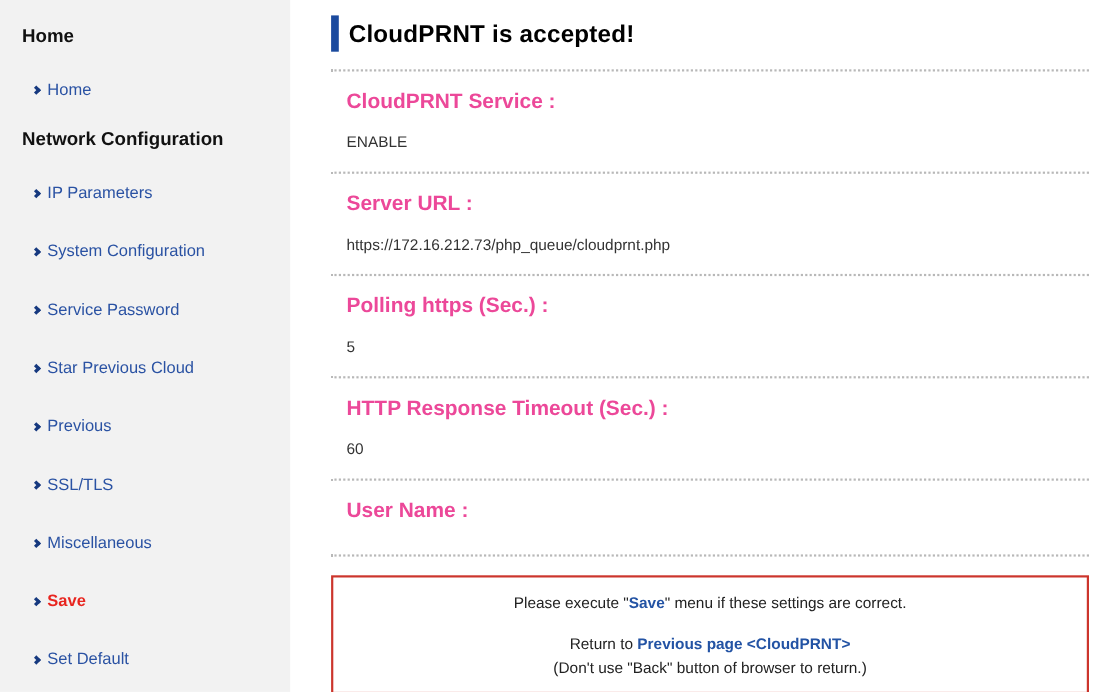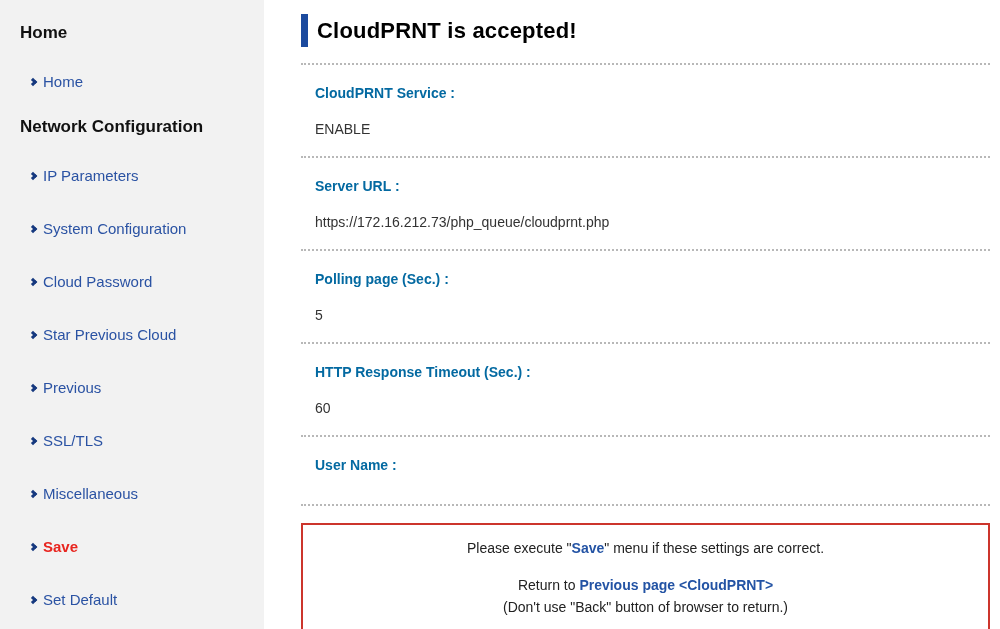--- a/index.html
+++ b/index.html
@@ -77,23 +77,23 @@
     letter-spacing: 0.2px;
   }
   .dotsep {
     border: none;
     border-top: 2px dotted #b8b8b8;
     height: 0;
     margin: 0;
   }
   .field { padding: 0 0 0 14px; }
   .field .label {
-    font-size: 14px;
-    font-weight: bold;
-    color: #0369a1;
+    font-size: 19px;
+    font-weight: bold;
+    color: #ec4899;
     padding-top: 19px;
     line-height: 18px;
   }
   .field .value {
     font-size: 14px;
     color: #333;
     margin-top: 19px;
     line-height: 17px;
     padding-bottom: 18px;
     min-height: 17px;
@@ -141,21 +141,21 @@
     <a class="side-link">
       <span class="chev"></span>
       <span class="label">IP Parameters</span>
     </a>
     <a class="side-link">
       <span class="chev"></span>
       <span class="label">System Configuration</span>
     </a>
     <a class="side-link">
       <span class="chev"></span>
-      <span class="label">Cloud Password</span>
+      <span class="label">Service Password</span>
     </a>
     <a class="side-link">
       <span class="chev"></span>
       <span class="label">Star Previous Cloud</span>
     </a>
     <a class="side-link">
       <span class="chev"></span>
       <span class="label">Previous</span>
     </a>
     <a class="side-link">
@@ -191,21 +191,21 @@
     </div>
     <hr class="dotsep">
 
     <div class="field">
       <div class="label">Server URL :</div>
       <div class="value">https://172.16.212.73/php_queue/cloudprnt.php</div>
     </div>
     <hr class="dotsep">
 
     <div class="field">
-      <div class="label">Polling page (Sec.) :</div>
+      <div class="label">Polling https (Sec.) :</div>
       <div class="value">5</div>
     </div>
     <hr class="dotsep">
 
     <div class="field">
       <div class="label">HTTP Response Timeout (Sec.) :</div>
       <div class="value">60</div>
     </div>
     <hr class="dotsep">
 

